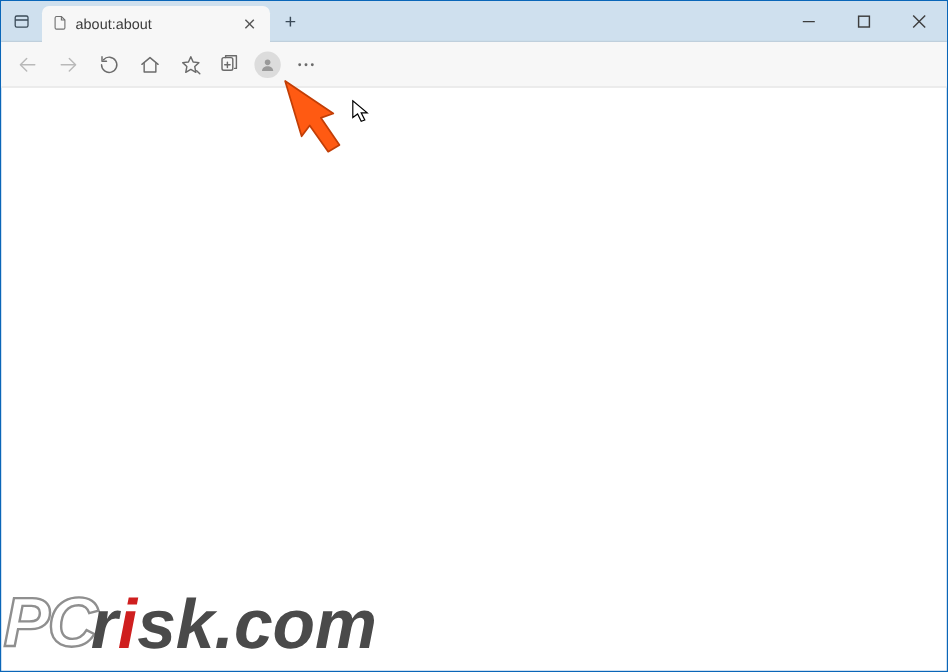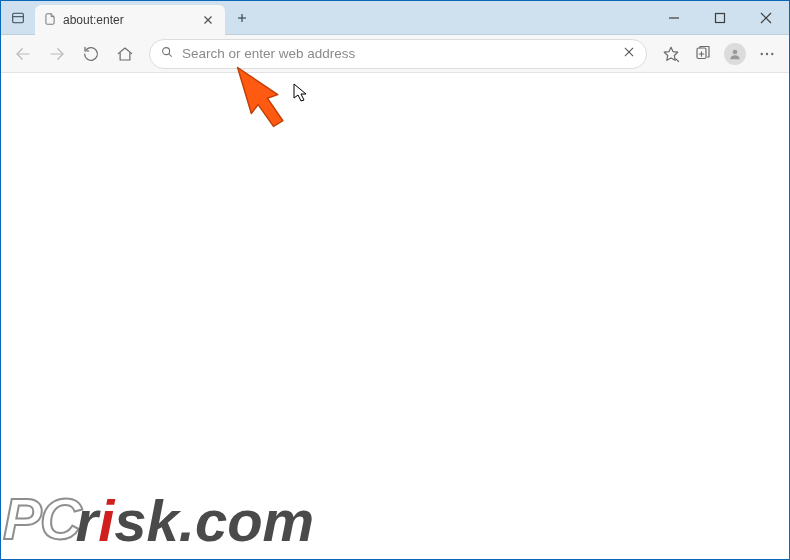--- a/index.html
+++ b/index.html
@@ -139,21 +139,21 @@
           <line x1="4" y1="10" x2="20" y2="10"></line>
         </svg>
     </div>
     <div class="tab">
       <span class="favicon">
         <svg viewBox="0 0 24 24" fill="none" stroke="#707070" stroke-width="1.6">
             <path d="M14 3H7a2 2 0 0 0-2 2v14a2 2 0 0 0 2 2h10a2 2 0 0 0 2-2V8z"></path>
             <path d="M14 3v5h5"></path>
           </svg>
       </span>
-      <span class="tab-title">about:enter</span>
+      <span class="tab-title">about:about</span>
       <span class="tab-close">
         <svg viewBox="0 0 24 24" fill="none" stroke="currentColor" stroke-width="2">
             <line x1="6" y1="6" x2="18" y2="18"></line>
             <line x1="18" y1="6" x2="6" y2="18"></line>
           </svg>
       </span>
     </div>
     <div class="tab-ctrl-btn">
       <svg viewBox="0 0 24 24" fill="none" stroke="currentColor" stroke-width="1.8">
           <line x1="12" y1="6" x2="12" y2="18"></line>
@@ -200,35 +200,20 @@
           <polyline points="4 3 4 8 9 8"></polyline>
         </svg>
     </div>
     <div class="tb-btn">
       <svg viewBox="0 0 24 24">
           <path d="M3 11.5 12 4l9 7.5"></path>
           <path d="M5.5 10.5V20h13v-9.5"></path>
         </svg>
     </div>
 
-    <div class="addressbar">
-      <span class="search-ic">
-        <svg viewBox="0 0 24 24">
-            <circle cx="10.5" cy="10.5" r="6"></circle>
-            <line x1="20" y1="20" x2="15" y2="15"></line>
-          </svg>
-      </span>
-      <input type="text" placeholder="Search or enter web address" style="">
-      <span class="clear-ic">
-        <svg viewBox="0 0 24 24">
-            <line x1="5" y1="5" x2="19" y2="19"></line>
-            <line x1="19" y1="5" x2="5" y2="19"></line>
-          </svg>
-      </span>
-    </div>
 
     <div class="right-icons">
       <div class="tb-btn">
         <svg viewBox="0 0 24 24">
             <polygon points="12 3 14.6 8.8 21 9.6 16.4 14 17.6 20.4 12 17.2 6.4 20.4 7.6 14 3 9.6 9.4 8.8 12 3"></polygon>
             <line x1="18.5" y1="18.5" x2="22" y2="22"></line>
           </svg>
       </div>
       <div class="tb-btn">
         <svg viewBox="0 0 24 24">

